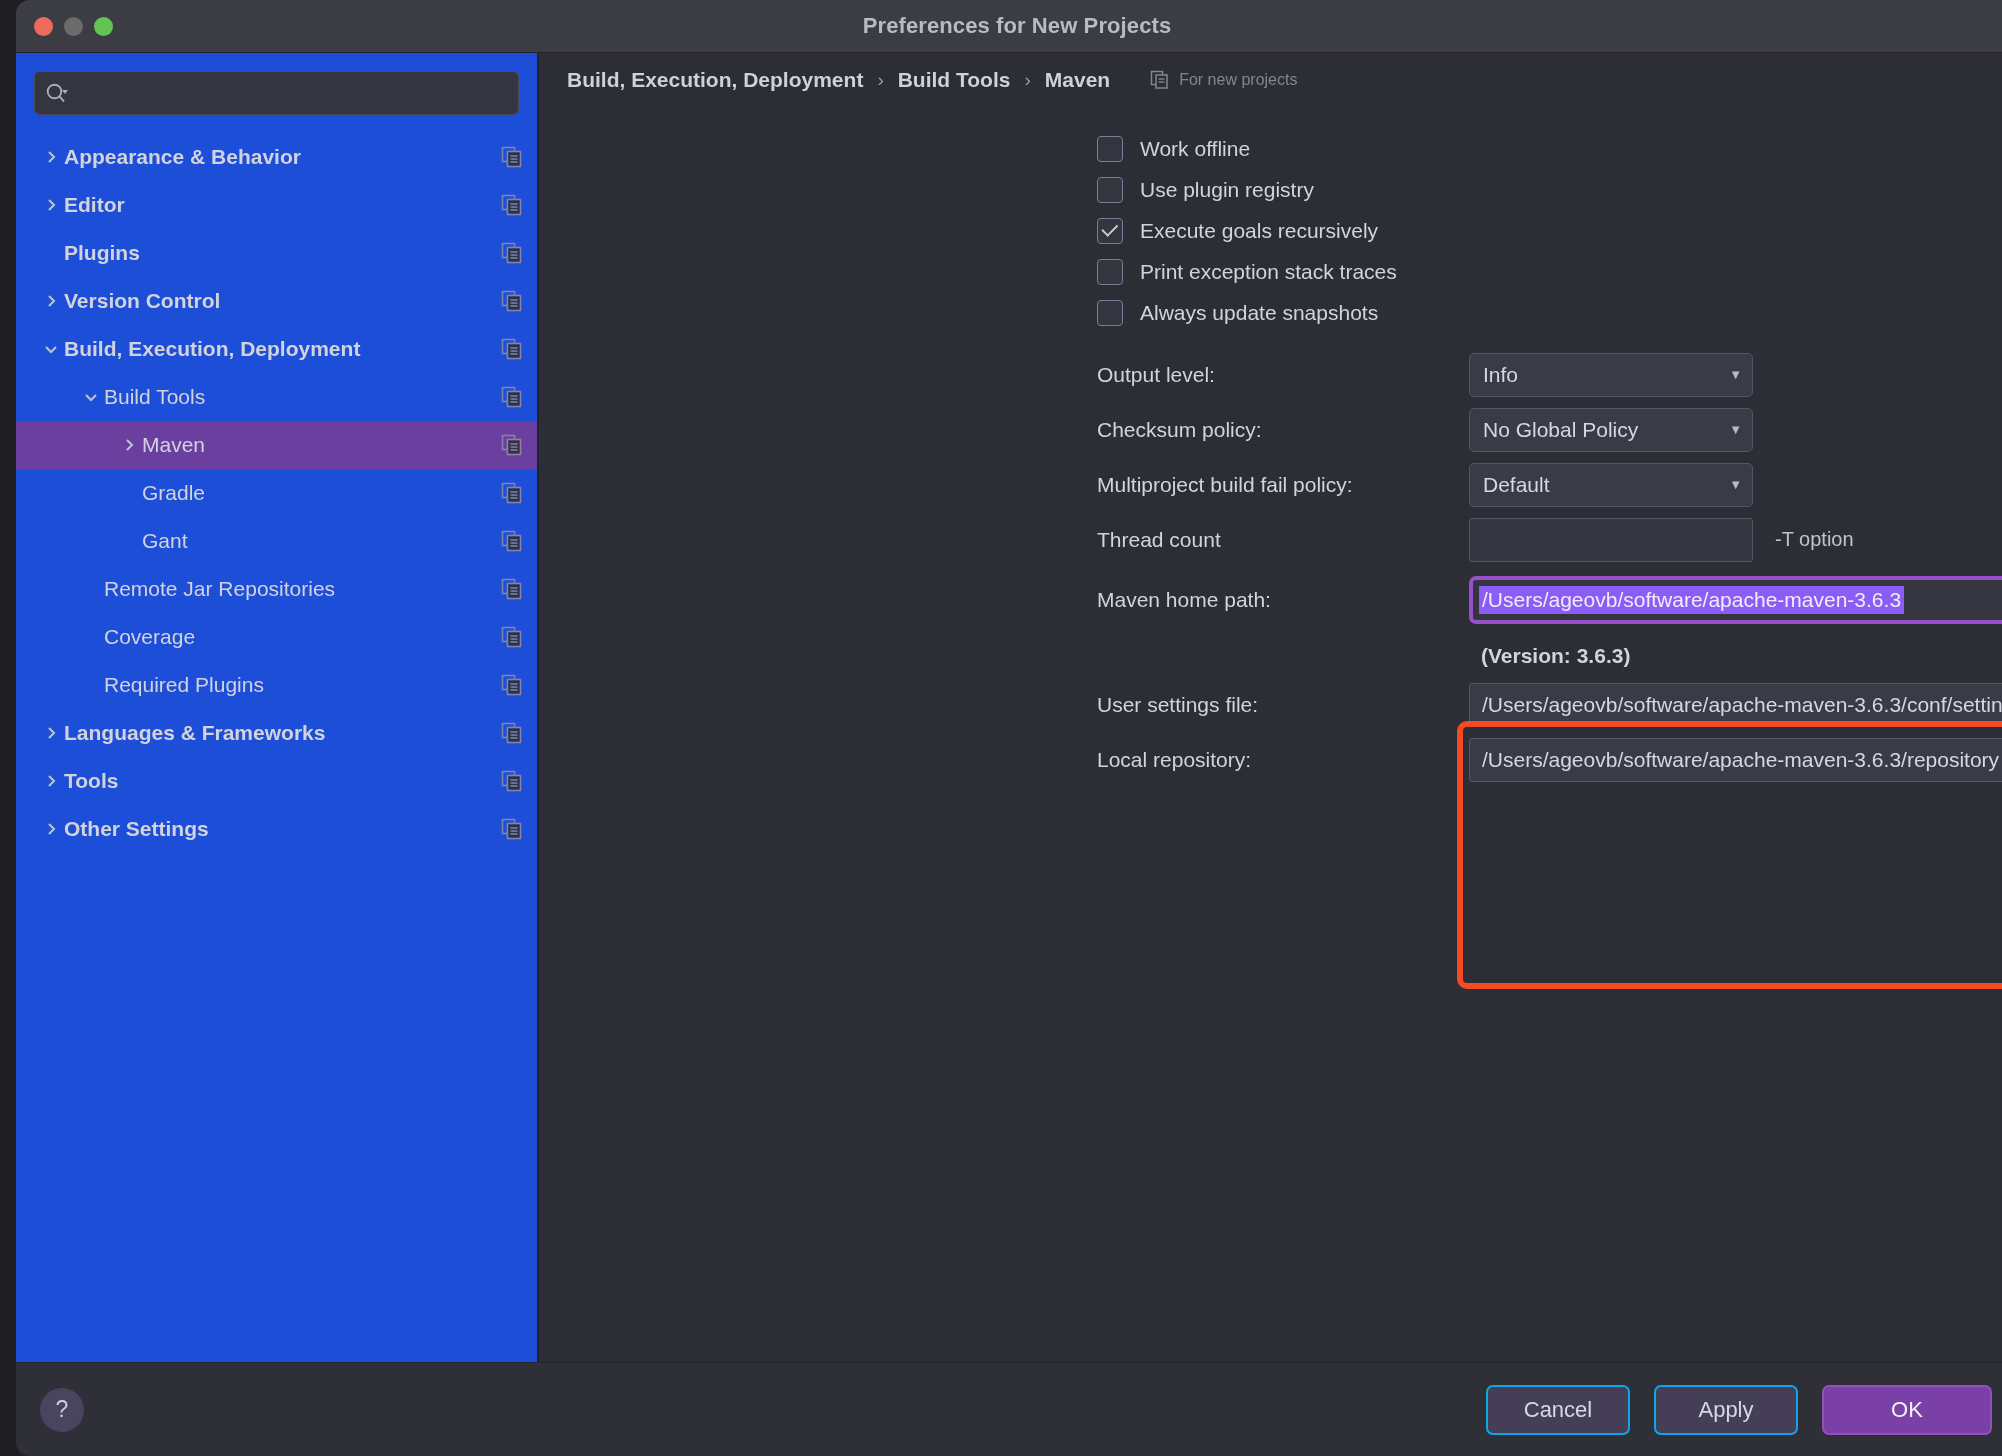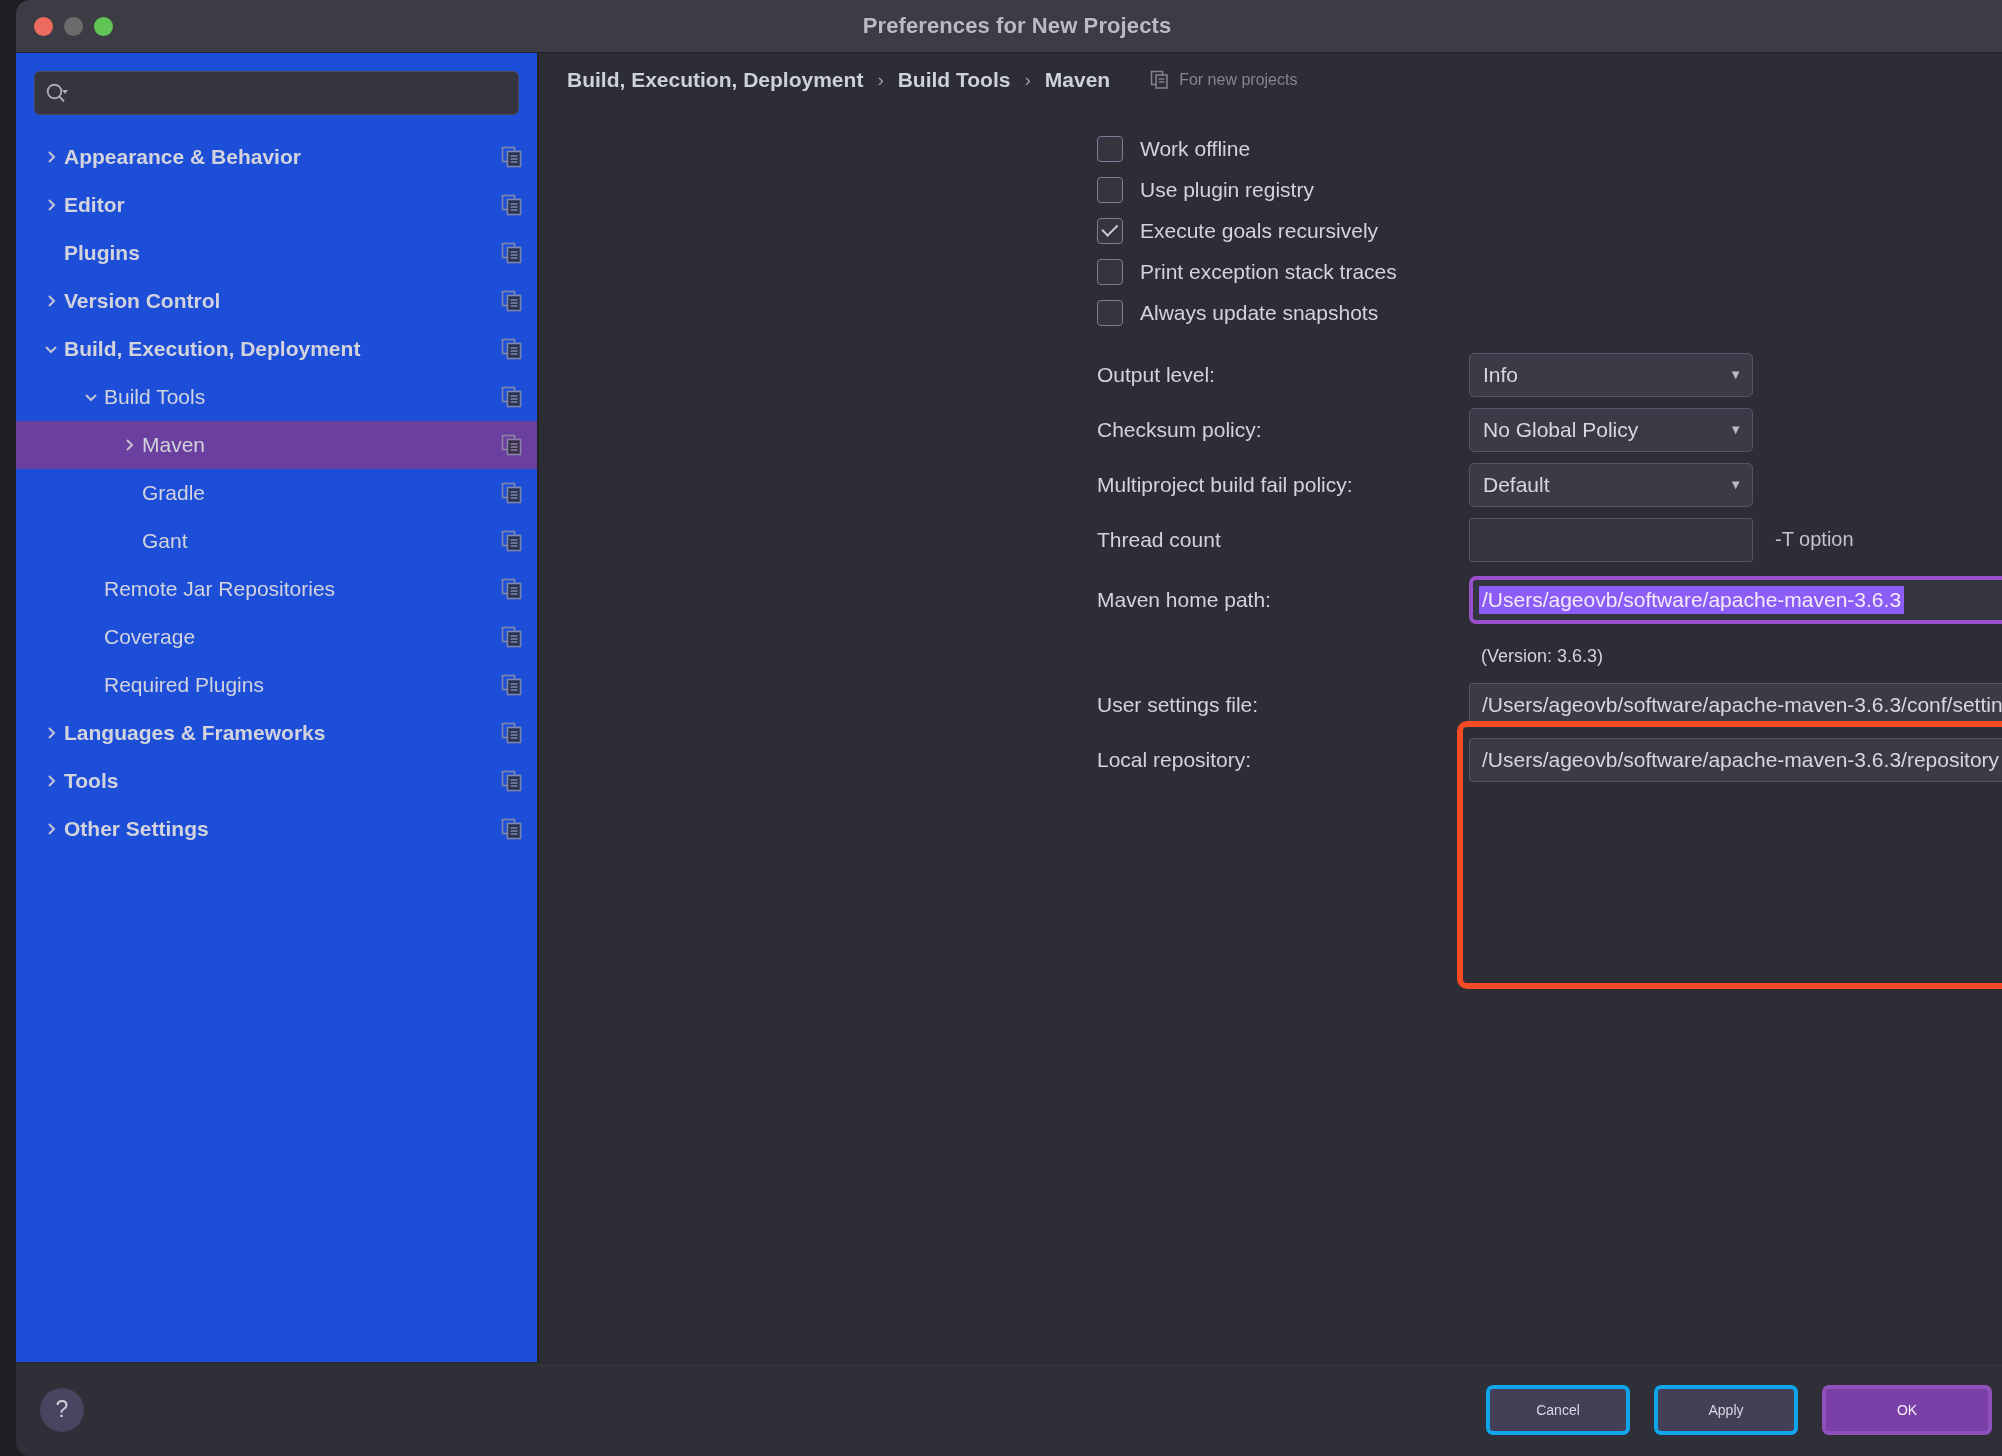--- a/index.html
+++ b/index.html
@@ -115,42 +115,42 @@
   }
   .mavenhome-row { display: flex; align-items: center; min-height: 66px; }
   .combo-focus {
     width: 980px; height: 48px; background: #35353f;
     border: 4px solid #9750c9; border-radius: 7px;
     display: flex; align-items: center; padding: 0 0 0 6px; position: relative;
   }
   .sel-text {
     background: #8b5cf6; color: #f2ecf8; font-size: 21px; padding: 2px 3px; white-space: nowrap;
   }
-  .version-line { font-size: 18px; color: #d2d3dd; padding: 6px 0 4px 12px; }
+  .version-line { font-size: 21px; color: #d2d3dd; padding: 6px 0 4px 12px; font-weight: bold; }
   .pathfield {
     width: 912px; height: 44px; background: #3b3b47; border: 1px solid #55556a;
     border-radius: 3px; display: flex; align-items: center; padding: 0 12px;
     color: #d6d7e1; font-size: 21px; white-space: nowrap; overflow: hidden;
   }
 
   
   .footer {
     flex: 0 0 94px; height: 94px; background: #2f2f38;
     border-top: 1px solid #26262d;
     display: flex; align-items: center; padding: 0 26px 0 24px;
   }
   .help-btn {
     width: 44px; height: 44px; border-radius: 50%; background: #494560;
     color: #cdcedb; font-size: 23px; display: flex; align-items: center; justify-content: center;
     cursor: pointer;
   }
   .btns { margin-left: auto; display: flex; align-items: center; gap: 24px; }
   .btn {
     height: 50px; min-width: 144px; border-radius: 7px; background: #443f57;
-    border: 4px solid #0ea5e9; color: #d8d9e3; font-size: 14px;
+    border: 2px solid #0ea5e9; color: #d8d9e3; font-size: 22px;
     display: flex; align-items: center; justify-content: center; cursor: pointer;
     padding: 0 26px;
   }
   .btn.primary { background: #7b3fa8; border-color: #8f52bd; color: #f3f0f8; min-width: 170px; }
 </style>
 </head>
 <body>
 
 <div class="window">
 

